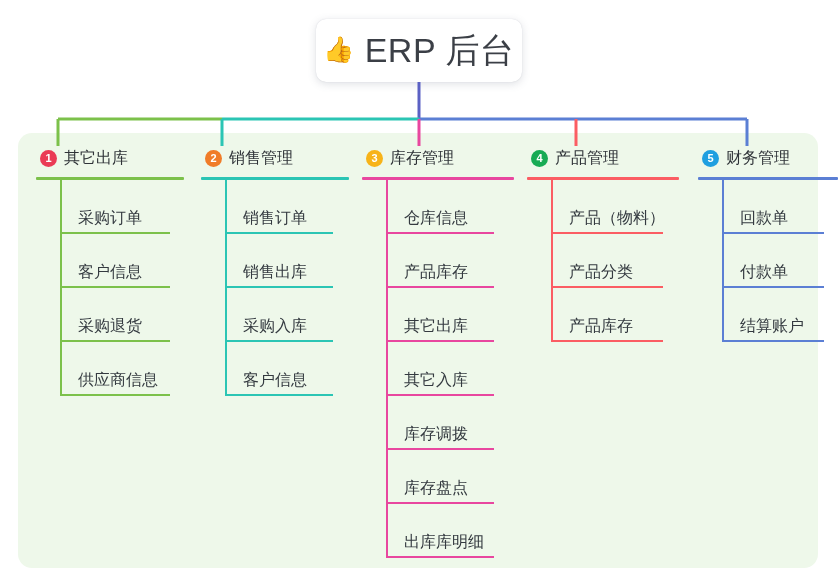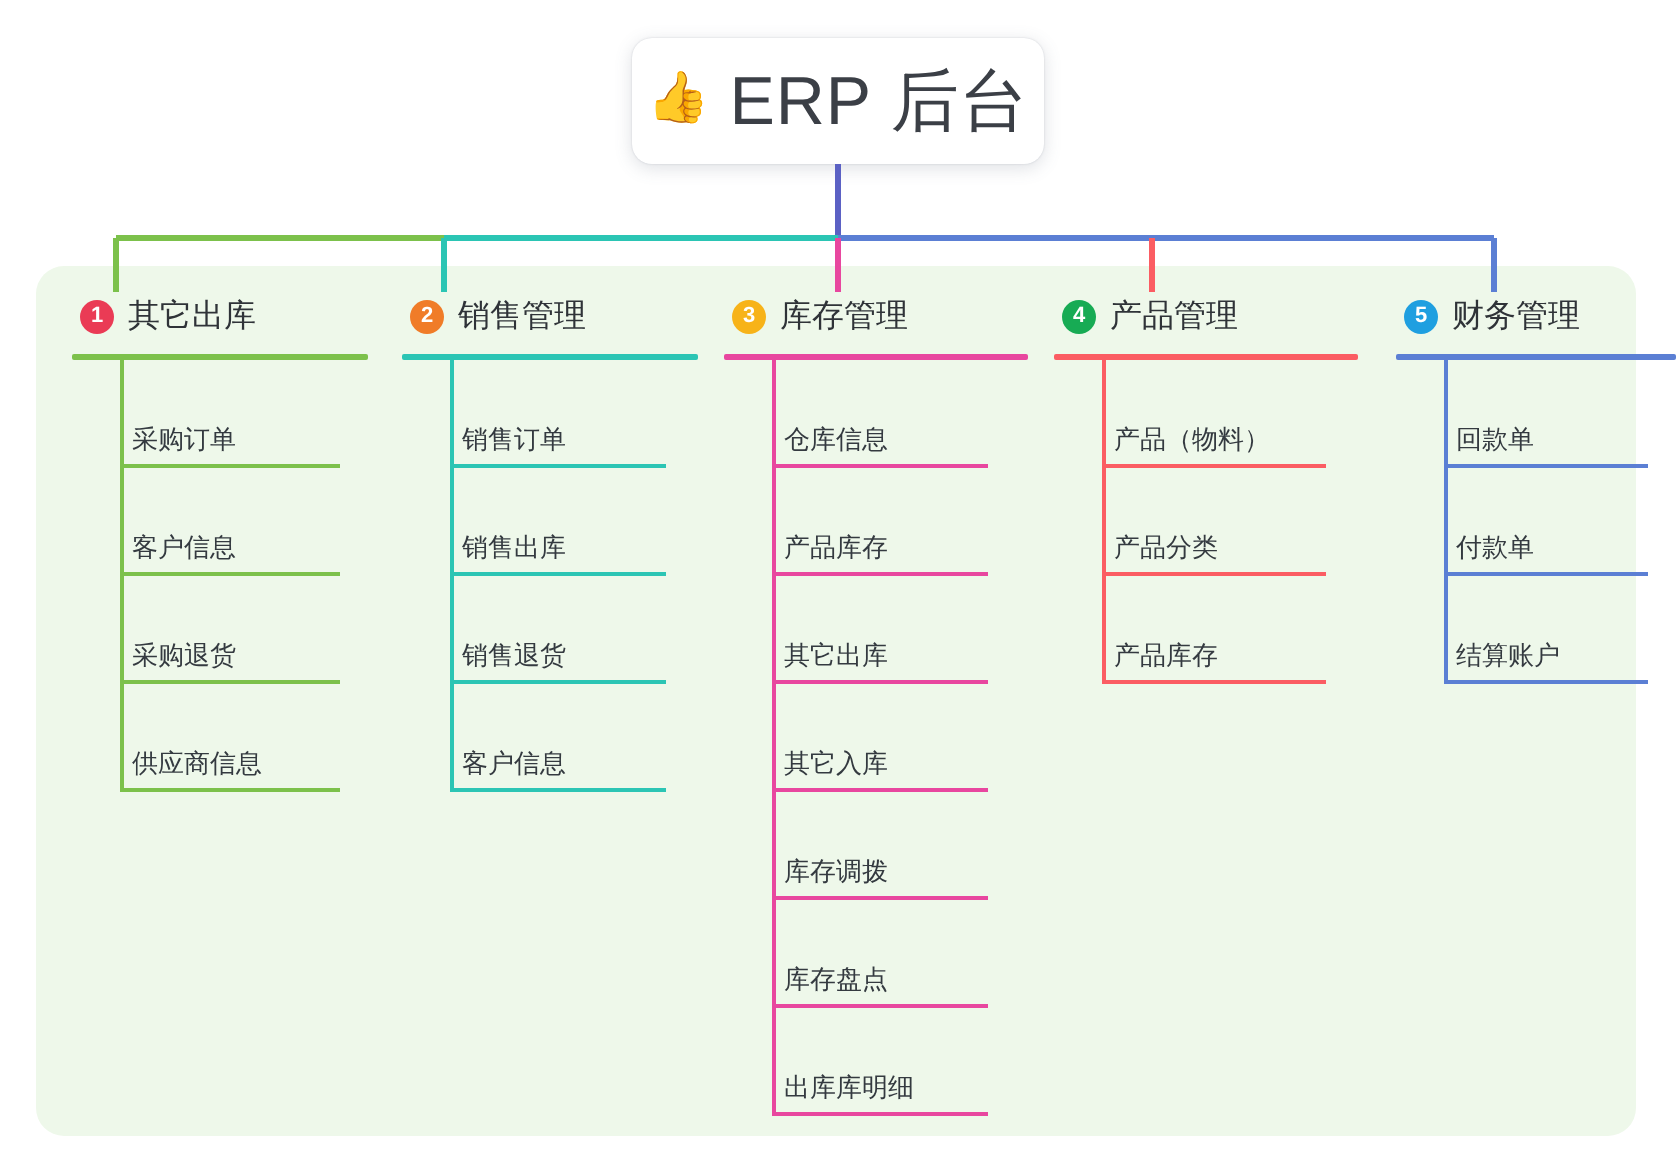--- a/index.html
+++ b/index.html
@@ -74,22 +74,22 @@
   .spine{
     position:absolute;left:24px;top:0;width:2px;
   }
   .leaf{
     position:relative;
     height:54px;
     margin-left:24px;
     display:flex;align-items:flex-end;
   }
   .leaf-label{
-    font-size:13px;color:#343a40;
-    padding-left:6px;
+    font-size:16px;color:#343a40;
+    padding-left:18px;
     padding-bottom:5px;
     white-space:nowrap;
   }
   .leaf-rule{
     position:absolute;left:0;bottom:0;height:2px;
   }
 </style>
 </head>
 <body>
 
@@ -154,21 +154,21 @@
           <div class="spine" style="background: rgb(43, 197, 180); height: 216px;"></div>
           <div class="leaf">
             <span class="leaf-label">销售订单</span>
             <div class="leaf-rule" style="background: rgb(43, 197, 180); width: 108px;"></div>
           </div>
           <div class="leaf">
             <span class="leaf-label">销售出库</span>
             <div class="leaf-rule" style="background: rgb(43, 197, 180); width: 108px;"></div>
           </div>
           <div class="leaf">
-            <span class="leaf-label">销售退货</span>
+            <span class="leaf-label">采购入库</span>
             <div class="leaf-rule" style="background: rgb(43, 197, 180); width: 108px;"></div>
           </div>
           <div class="leaf">
             <span class="leaf-label">客户信息</span>
             <div class="leaf-rule" style="background: rgb(43, 197, 180); width: 108px;"></div>
           </div>
         </div>
       </div>
       <div class="col" style="left: 362px; width: 152px;">
         <div class="col-head">

